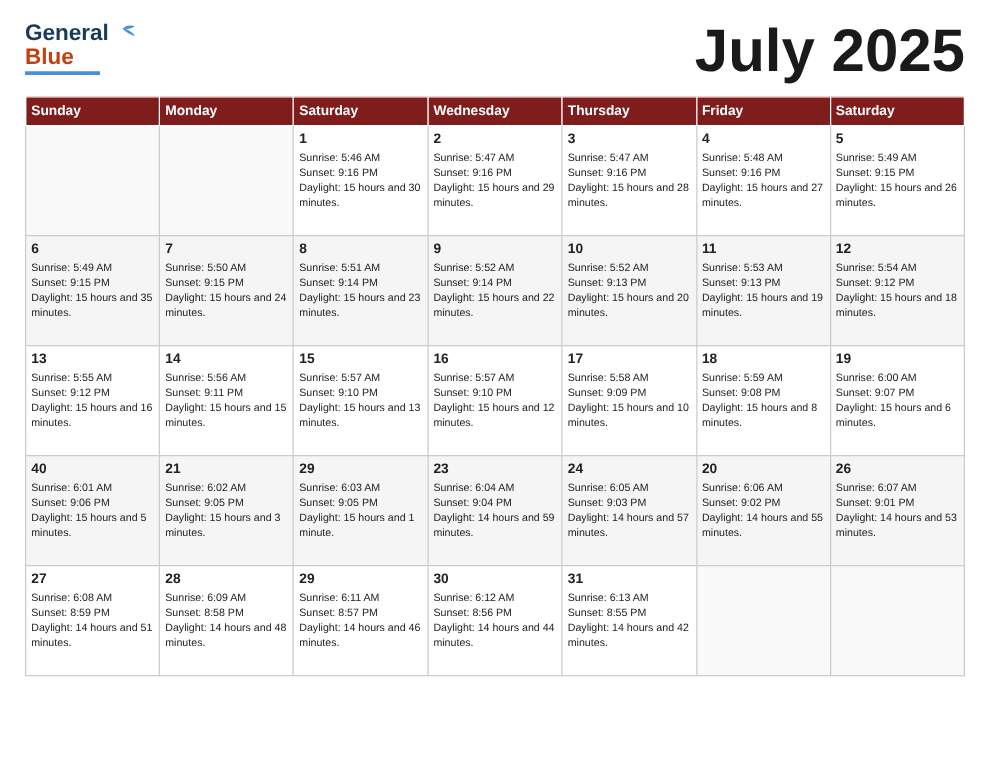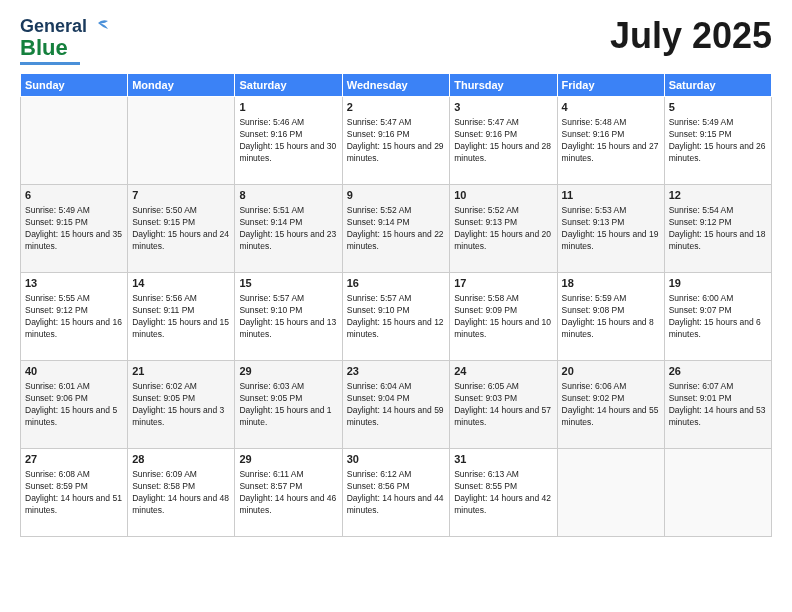--- a/index.html
+++ b/index.html
@@ -30,36 +30,36 @@
     .logo-line {
       width: 60px;
       height: 3px;
       background: #4a90d9;
       margin-top: 1px;
     }
     .title-block {
       text-align: right;
     }
     .month-title {
-      font-size: 36px;
+      font-size: 48px;
       font-weight: bold;
       color: #1a1a1a;
       line-height: 1.1;
     }
     .location {
       font-size: 14px;
       color: #444;
     }
     table {
       width: 100%;
       border-collapse: collapse;
       font-size: 9px;
     }
     thead tr th {
-      background: #3b82f6;
+      background: #7f1d1d;
       color: #fff;
       font-size: 11px;
       font-weight: bold;
       padding: 5px 4px;
       text-align: left;
       border: 1px solid #fff;
     }
     tbody tr td {
       border: 1px solid #ccc;
       vertical-align: top;
@@ -93,21 +93,21 @@
 <div class="page">
   <div class="header">
     <div class="logo">
       <div style="display:flex;align-items:center;">
         <span style="font-size:18px;font-weight:bold;color:#1a3a5c;">General</span>
         <svg width="22" height="16" viewBox="0 0 22 16" style="margin:0 1px;">
           <path d="M10 4 Q14 0 20 2 Q16 5 12 4 Q18 6 20 10 Q14 8 10 4Z" fill="#4a90d9"></path>
         </svg>
       </div>
       <div style="display:flex;align-items:center;margin-top:-2px;">
-        <span style="font-size:22px;font-weight:bold;color:#15803d;margin-left:0;">Blue</span>
+        <span style="font-size:18px;font-weight:bold;color:#c2410c;margin-left:0;">Blue</span>
       </div>
       <div class="logo-line"></div>
     </div>
     <div class="title-block">
       <div class="month-title">July 2025</div>
     </div>
   </div>
 
   <table>
     <thead>

